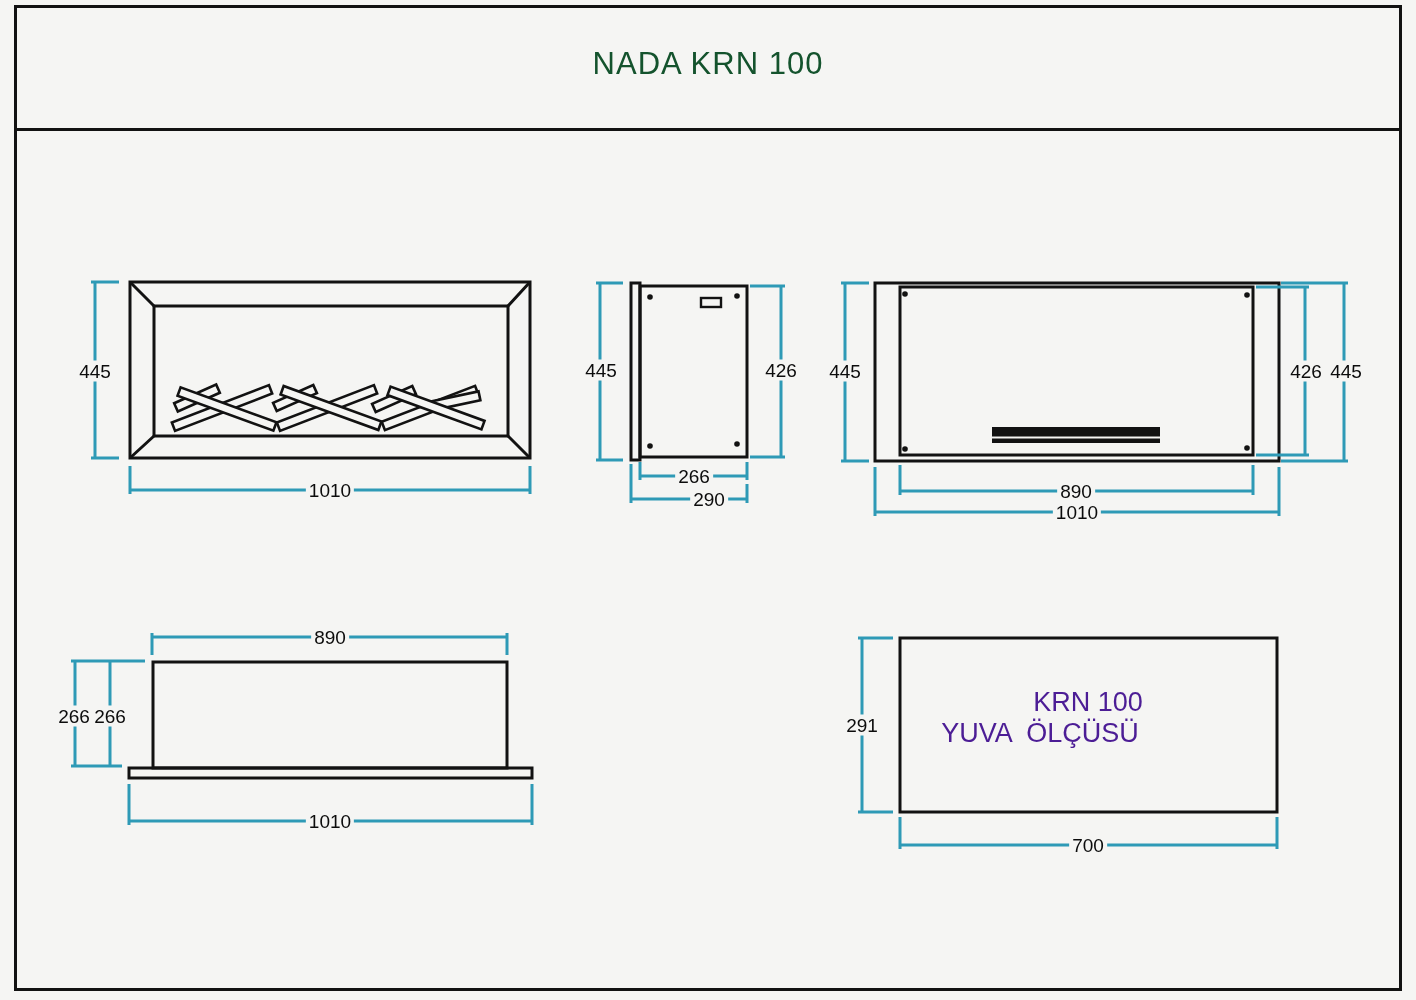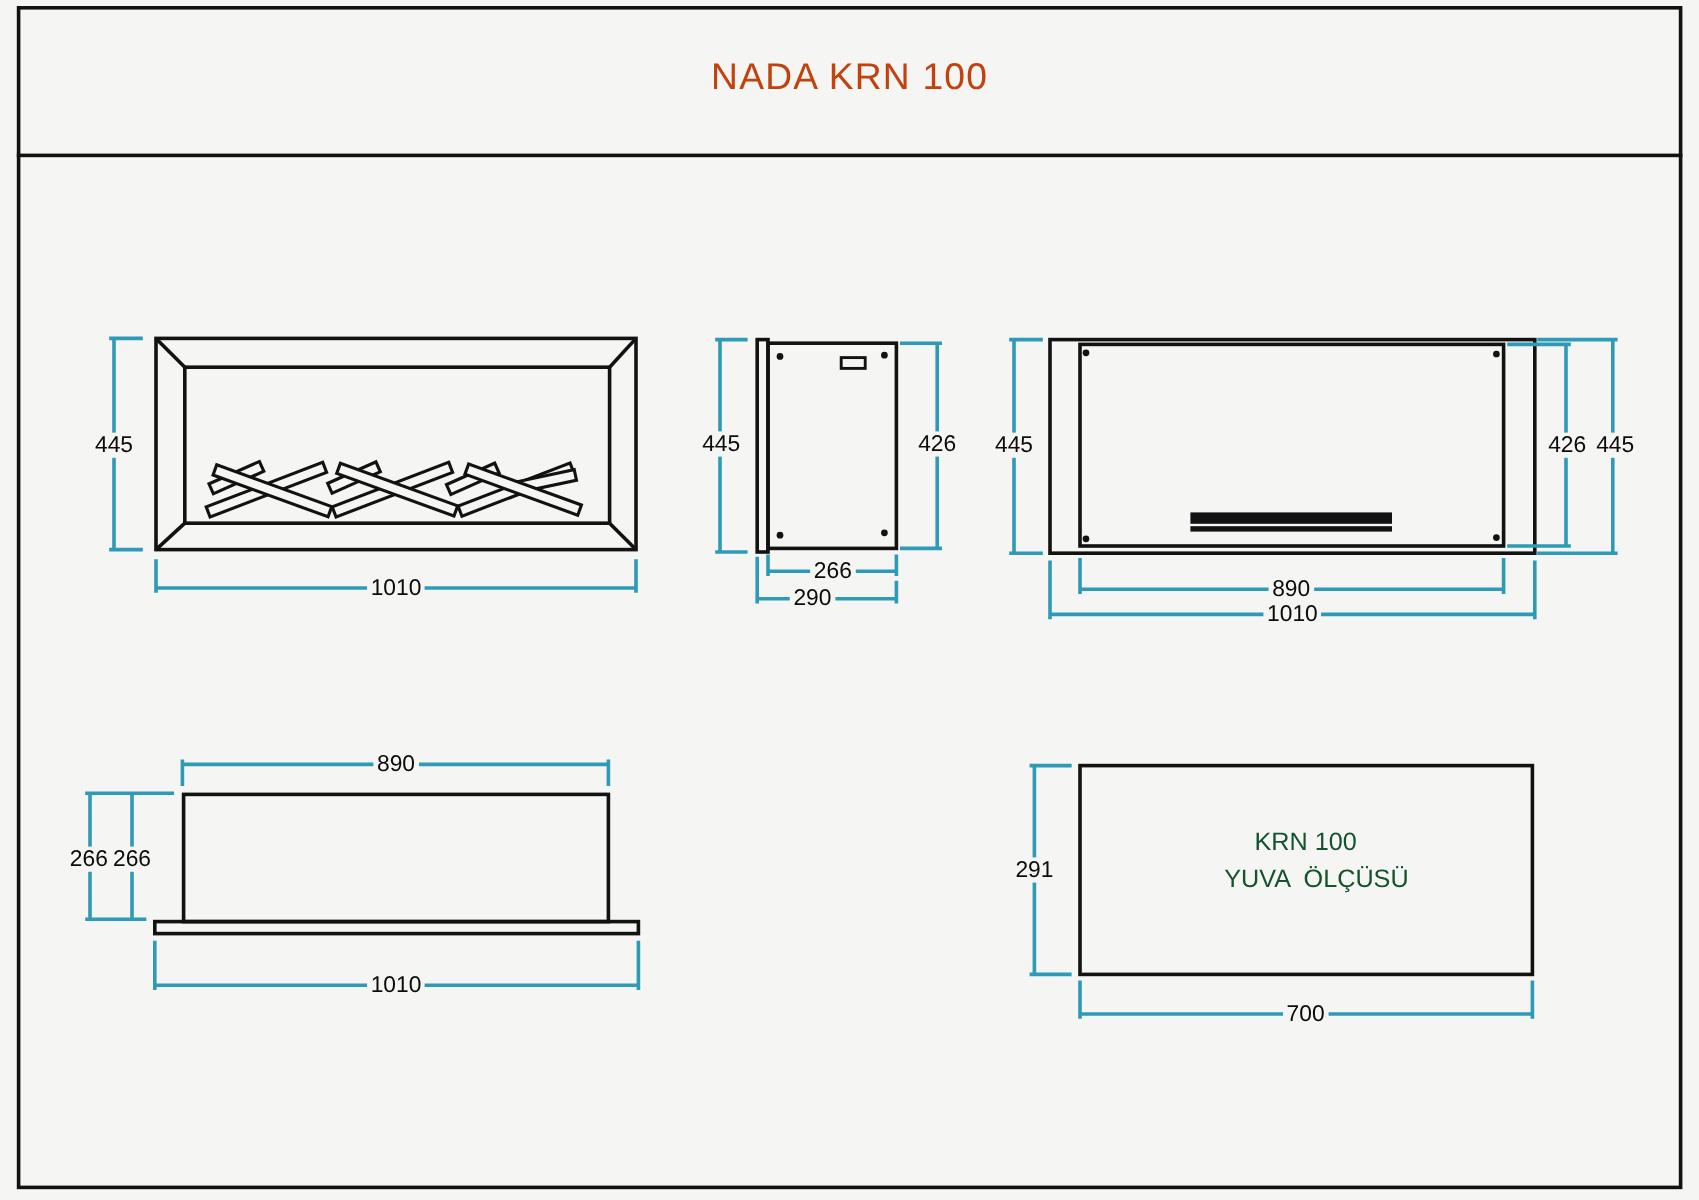--- a/index.html
+++ b/index.html
@@ -18,36 +18,36 @@
   .sheet-border{
     position:absolute;left:14px;top:5px;width:1388px;height:986px;
     border:3px solid var(--line);box-sizing:border-box;
   }
   .title-band-line{
     position:absolute;left:14px;top:128px;width:1388px;height:3px;
     background:var(--line);
   }
   .drawing-title{
     position:absolute;left:14px;top:46px;width:1388px;
-    text-align:center;font-size:31px;letter-spacing:1px;color:#c2410c;
+    text-align:center;font-size:31px;letter-spacing:1px;color:#14532d;
   }
   svg.linework{position:absolute;left:0;top:0;}
   .k{stroke:var(--line);stroke-width:3;fill:none;}
   .k2{stroke:var(--line);stroke-width:2.4;fill:none;}
   .logf{stroke:var(--line);stroke-width:2.6;fill:var(--background);}
   .fill-b{fill:var(--line);stroke:none;}
   .d{stroke:var(--dimension);stroke-width:3;fill:none;stroke-linecap:butt;}
   .dim{
     position:absolute;transform:translate(-50%,-50%);
     font-size:19px;line-height:1;white-space:pre;
     background:var(--background);padding:1px 3px;color:#0c0c0c;
   }
   .niche-label{
     position:absolute;transform:translate(-50%,-50%);
-    font-size:21px;line-height:1;white-space:pre;color:#14532d;
+    font-size:27px;line-height:1;white-space:pre;color:#4c1d95;
     background:transparent;
   }
 </style>
 </head>
 <body>
 
 <div class="sheet-border"></div>
 <div class="title-band-line"></div>
 <div class="drawing-title">NADA KRN 100</div>
 
@@ -129,30 +129,30 @@
     </g>
   </g>
 </svg>
 
 <div class="dim" style="left:95px;top:371px">445</div>
 <div class="dim" style="left:330px;top:490px">1010</div>
 
 <div class="dim" style="left:601px;top:370px">445</div>
 <div class="dim" style="left:781px;top:370px">426</div>
 <div class="dim" style="left:694px;top:476px">266</div>
-<div class="dim" style="left:677px;top:499px">290</div>
+<div class="dim" style="left:709px;top:499px">290</div>
 
 <div class="dim" style="left:845px;top:371px">445</div>
 <div class="dim" style="left:1306px;top:371px">426</div>
 <div class="dim" style="left:1346px;top:371px">445</div>
 <div class="dim" style="left:1076px;top:491px">890</div>
 <div class="dim" style="left:1077px;top:512px">1010</div>
 
 <div class="dim" style="left:330px;top:637px">890</div>
 <div class="dim" style="left:74px;top:716px">266</div>
 <div class="dim" style="left:110px;top:716px">266</div>
 <div class="dim" style="left:330px;top:821px">1010</div>
 
 <div class="dim" style="left:862px;top:725px">291</div>
 <div class="dim" style="left:1088px;top:845px">700</div>
 
 <div class="niche-label" style="left:1088px;top:702px">KRN 100</div>
-<div class="niche-label" style="left:1097px;top:733px">YUVA  ÖLÇÜSÜ</div>
+<div class="niche-label" style="left:1040px;top:733px">YUVA  ÖLÇÜSÜ</div>
 
 </body></html>

